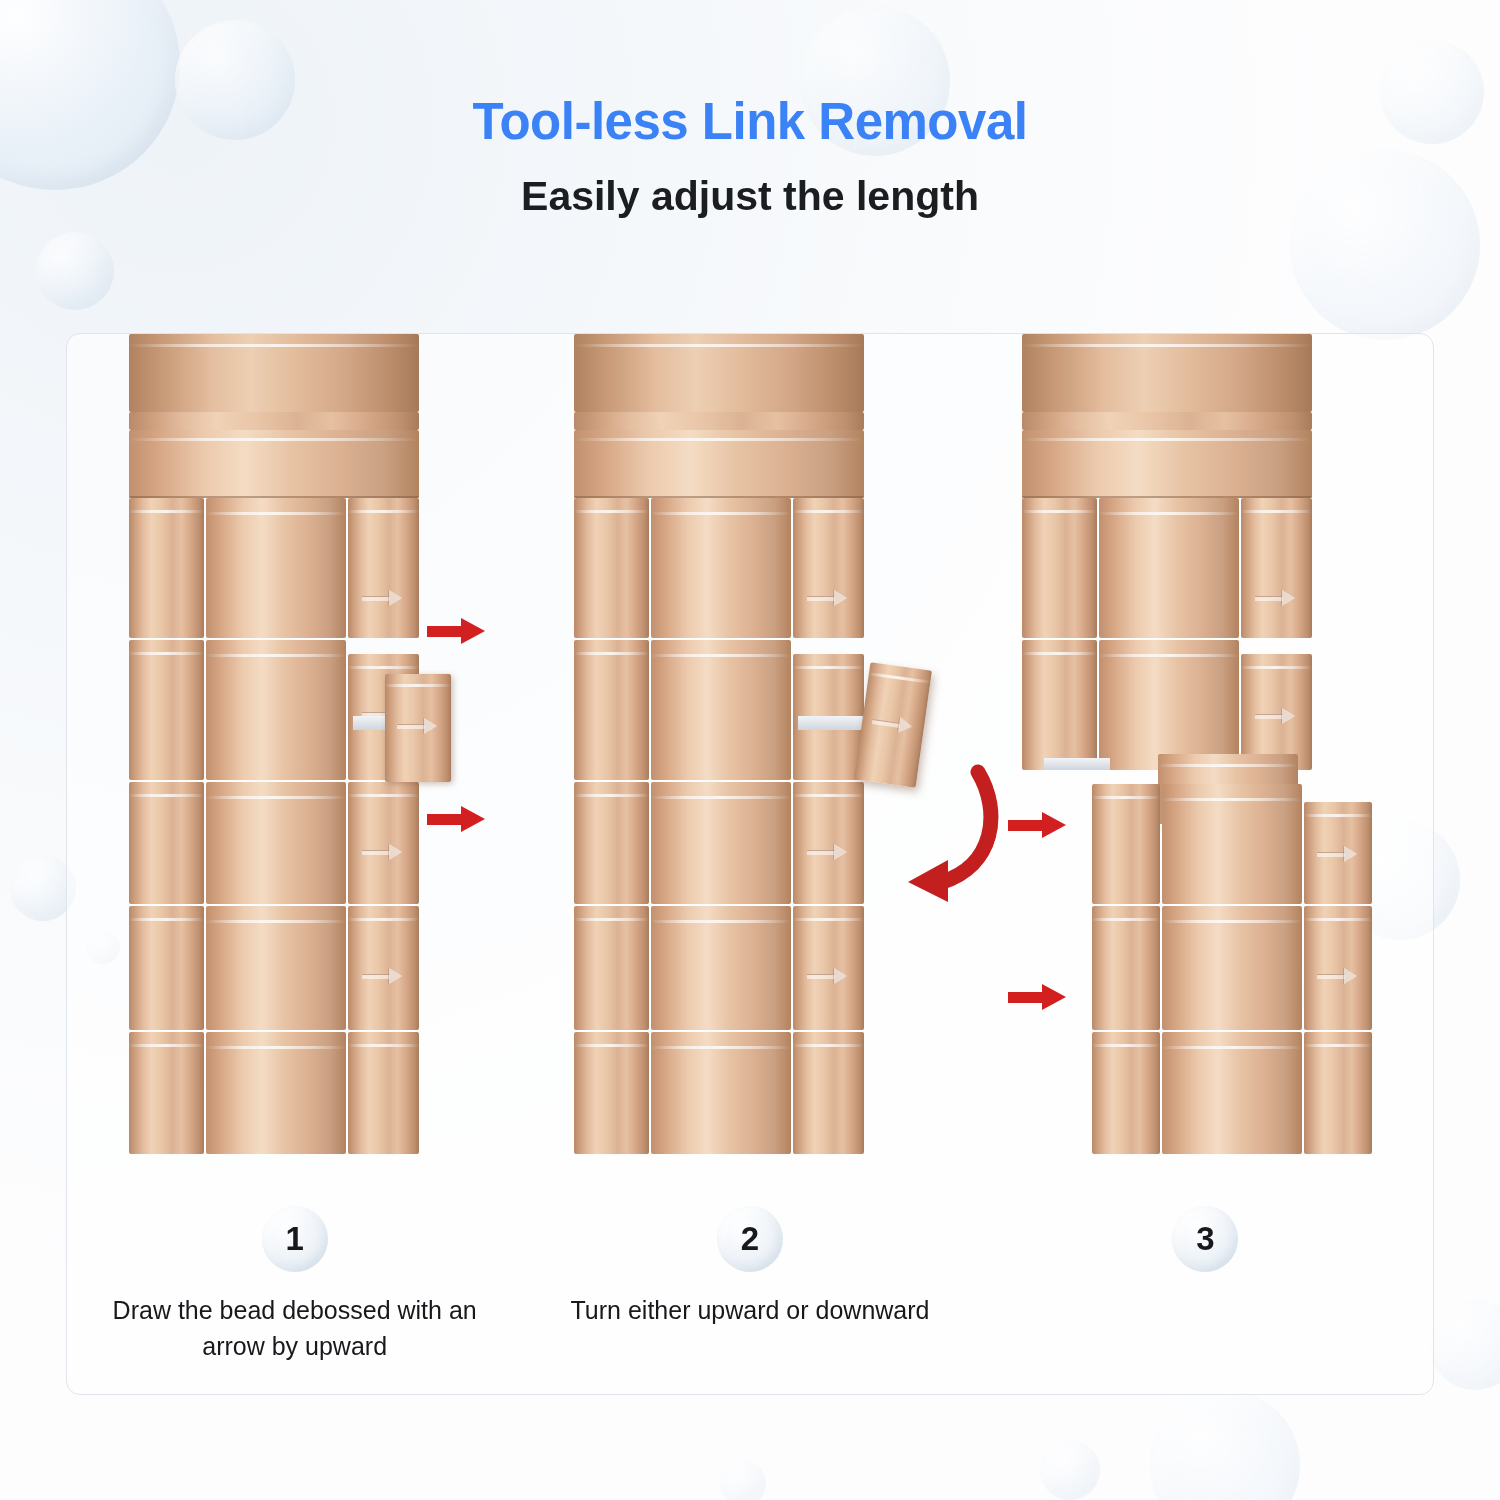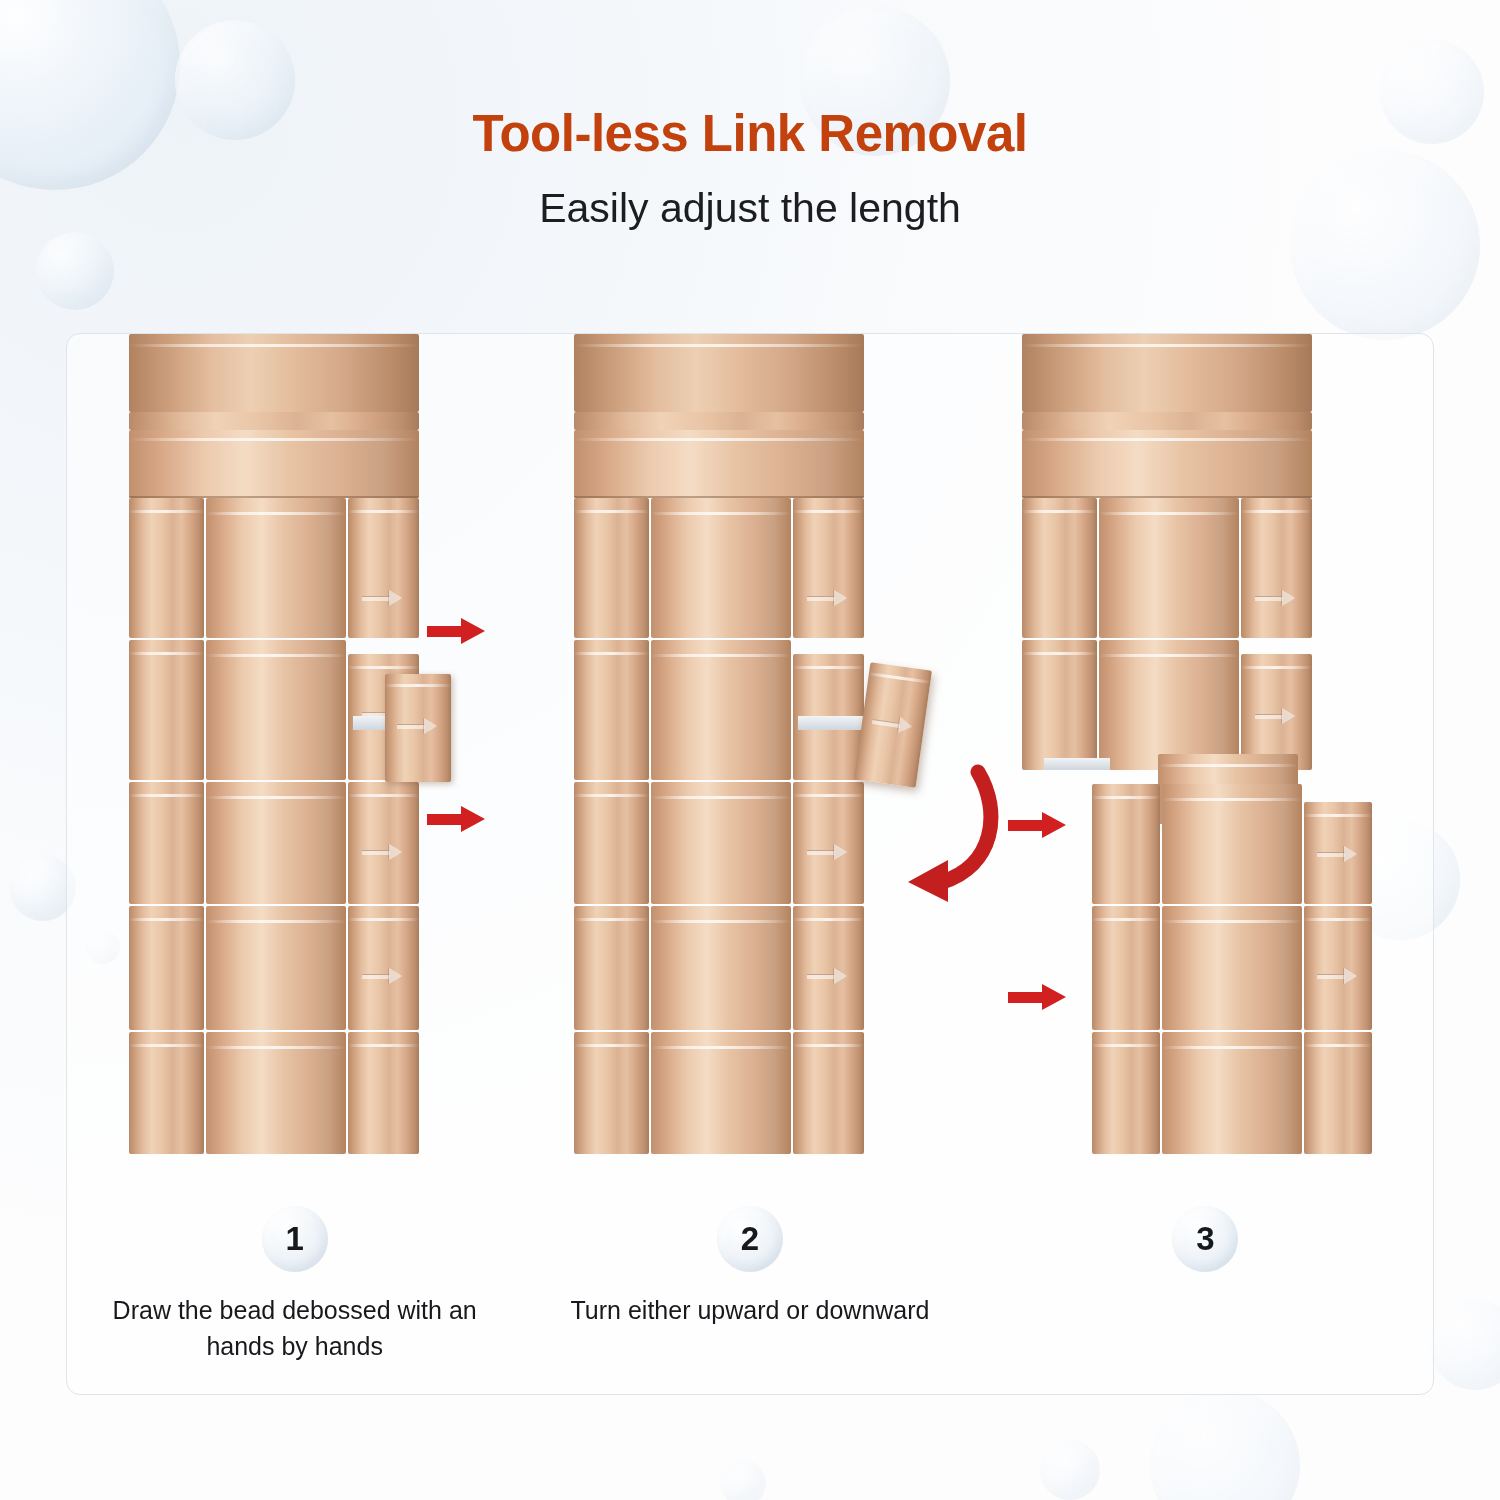--- a/index.html
+++ b/index.html
@@ -49,30 +49,30 @@
   .header {
     position: absolute;
     top: 88px;
     left: 0;
     width: 100%;
     text-align: center;
   }
   .title {
     font-size: 51px;
     font-weight: bold;
-    color: #c2410c;
+    color: #3b82f6;
     letter-spacing: -0.5px;
-    margin: 16px;
+    margin: 4px;
     text-align: center;
   }
   .subtitle {
     font-size: 41px;
     color: #1b1d20;
     margin: 22px 0 0 0;
-    font-weight: normal;
+    font-weight: bold;
   }
 
   
   .panel {
     position: absolute;
     left: 66px;
     top: 333px;
     width: 1368px;
     height: 1062px;
     border: 1px solid #dfe5ea;
@@ -336,21 +336,21 @@
             <div class="r-shaft"></div>
             <div class="r-head"></div>
           </div>
         <div class="red-arrow" style="left:360px; top:472px;">
             <div class="r-shaft"></div>
             <div class="r-head"></div>
           </div>
       </div>
 
       <div class="step-badge">1</div>
-      <div class="step-caption">Draw the bead debossed with an hands by hands</div>
+      <div class="step-caption">Draw the bead debossed with an arrow by upward</div>
     </div>
 
     <div class="col">
       <div class="band-stage">
         <div class="metal dark-top" style="left:52px; top:0px; width:290px; height:78px;">
             <div class="shine" style="top:10px;"></div>
           </div>
         <div class="metal" style="left:52px; top:78px; width:290px; height:18px;"></div>
         <div class="metal soft" style="left:52px; top:96px; width:290px; height:68px;">
           <div class="shine" style="top:8px;"></div>

